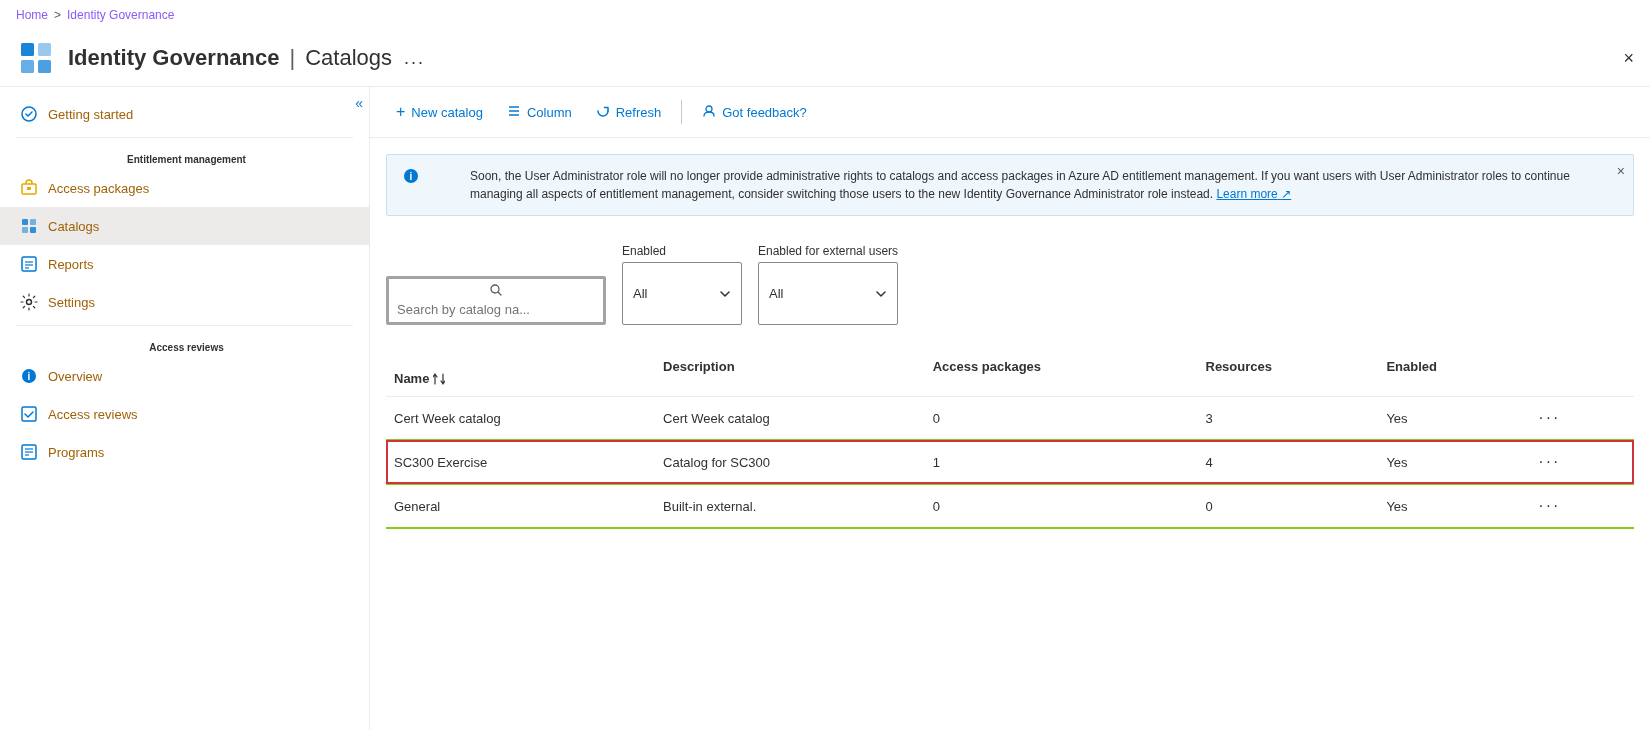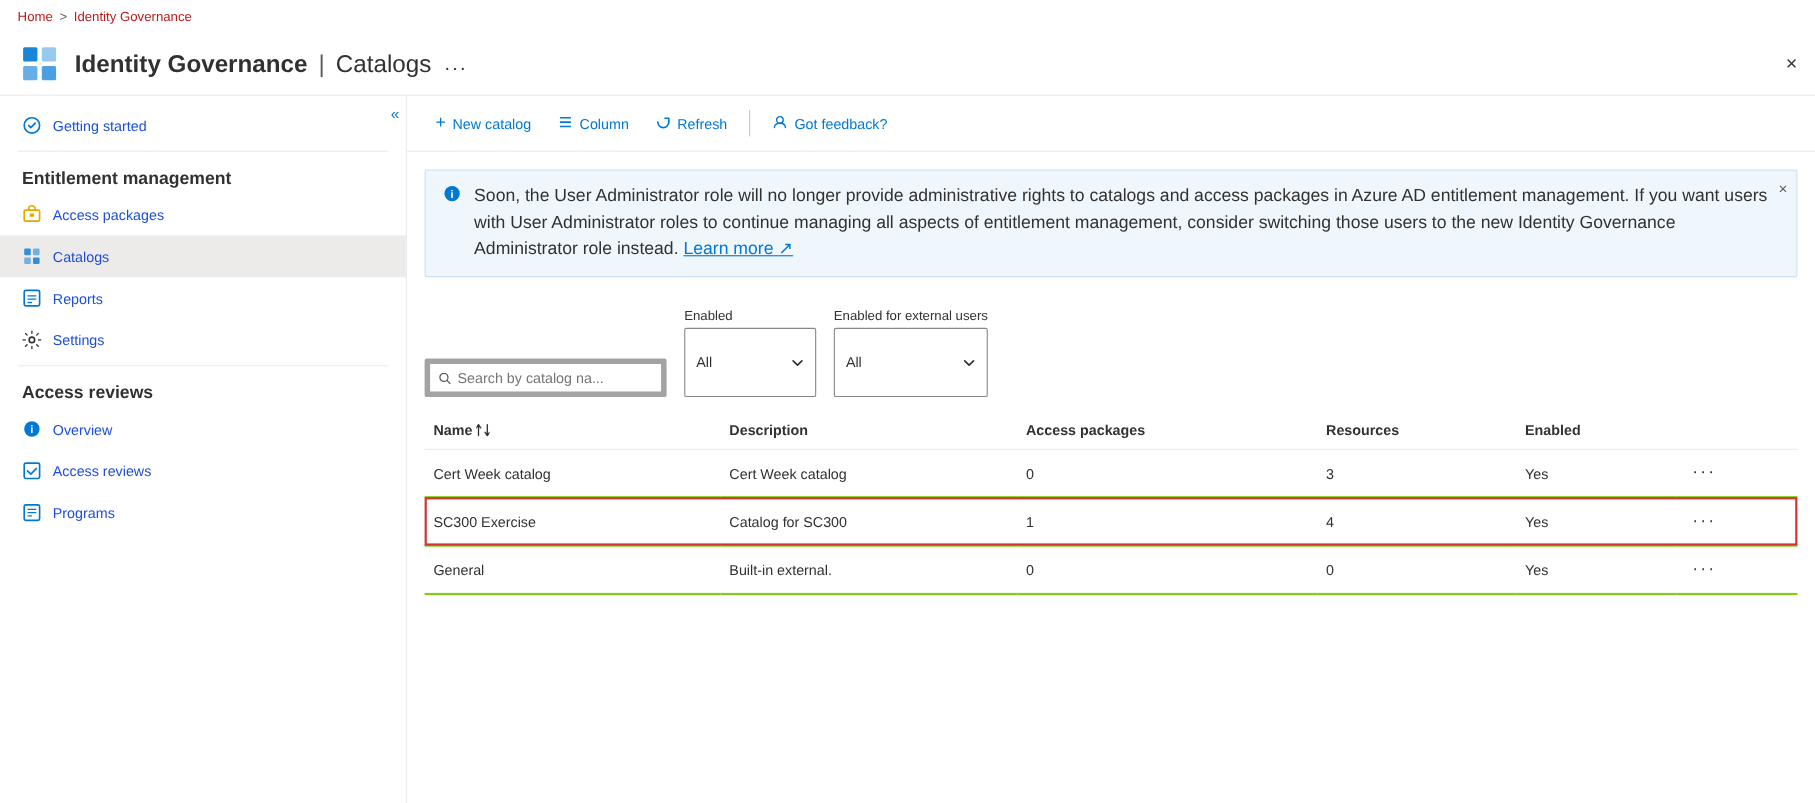--- a/index.html
+++ b/index.html
@@ -7,21 +7,21 @@
 
     
     .breadcrumb {
       padding: 8px 16px;
       font-size: 12px;
       color: #605e5c;
       display: flex;
       align-items: center;
       gap: 6px;
     }
-    .breadcrumb a { color: #b91c1c; text-decoration: none; }
+    .breadcrumb a { color: #8b5cf6; text-decoration: none; }
 
     
     .page-header {
       display: flex;
       align-items: center;
       padding: 8px 16px 8px 16px;
       border-bottom: 1px solid #edebe9;
       position: relative;
     }
     .page-header-icon {
@@ -90,30 +90,31 @@
       cursor: pointer;
       color: #0078d4;
       font-size: 14px;
     }
     .sidebar-item {
       display: flex;
       align-items: center;
       padding: 10px 16px 10px 20px;
       cursor: pointer;
       gap: 10px;
-      color: #1d4ed8;
+      color: #a16207;
     }
     .sidebar-item.active { background: #edebe9; font-weight: 500; }
     .sidebar-section-label {
       padding: 12px 16px 4px 20px;
-      font-size: 16px;
+      font-size: 10px;
       font-weight: 600;
       color: #323130;
       text-transform: none;
       letter-spacing: 0;
+      text-align: center;
     }
     .sidebar-divider {
       border: none;
       border-top: 1px solid #edebe9;
       margin: 4px 16px;
     }
     .sidebar-icon { width: 18px; height: 18px; flex-shrink: 0; }
 
     
     .main {
@@ -154,21 +155,21 @@
       background: #eff6fc;
       border: 1px solid #c7e0f4;
       margin: 16px;
       padding: 12px 16px;
       border-radius: 2px;
       display: flex;
       gap: 12px;
       position: relative;
     }
     .info-banner-icon { color: #0078d4; font-size: 16px; flex-shrink: 0; margin-top: 1px; }
-    .info-banner-text { font-size: 16px; color: #323130; line-height: 1.5; }
+    .info-banner-text { font-size: 12px; color: #323130; line-height: 1.5; margin-left: 39px; }
     .info-banner-text a { color: #0078d4; }
     .info-banner-close {
       position: absolute;
       right: 8px;
       top: 8px;
       cursor: pointer;
       font-size: 14px;
       color: #605e5c;
       background: none;
       border: none;
@@ -179,26 +180,27 @@
       display: flex;
       align-items: flex-end;
       gap: 16px;
       padding: 12px 16px;
     }
     .filter-group { display: flex; flex-direction: column; gap: 4px; }
     .filter-label { font-size: 12px; color: #323130; }
     .search-input {
       display: flex;
       align-items: center;
-      border: 5px solid #a3a3a3;
+      border: 3px solid #a3a3a3;
       border-radius: 2px;
       padding: 5px 8px;
       gap: 6px;
       width: 220px;
       background: #fff;
+      flex-direction: column;
     }
     .search-input input {
       border: none;
       outline: none;
       font-size: 13px;
       color: #605e5c;
       width: 100%;
       background: transparent;
     }
     .dropdown-select {
@@ -219,21 +221,21 @@
     .table-container { padding: 0 16px; }
     table { width: 100%; border-collapse: collapse; }
     thead th {
       text-align: left;
       padding: 10px 8px;
       font-weight: 600;
       font-size: 13px;
       color: #323130;
       border-bottom: 1px solid #edebe9;
     }
-    .th-name { display: flex; align-items: flex-end; gap: 4px; }
+    .th-name { display: flex; align-items: flex-end; gap: 4px; margin-top: 24px; }
     tbody tr { border-bottom: 2px solid #84cc16; }
     tbody td { padding: 10px 8px; font-size: 13px; color: #323130; }
     .row-highlighted { outline: 2px solid #d13438; outline-offset: -2px; }
     .row-more-btn {
       background: none;
       border: none;
       cursor: pointer;
       color: #323130;
       font-size: 16px;
       letter-spacing: 2px;

